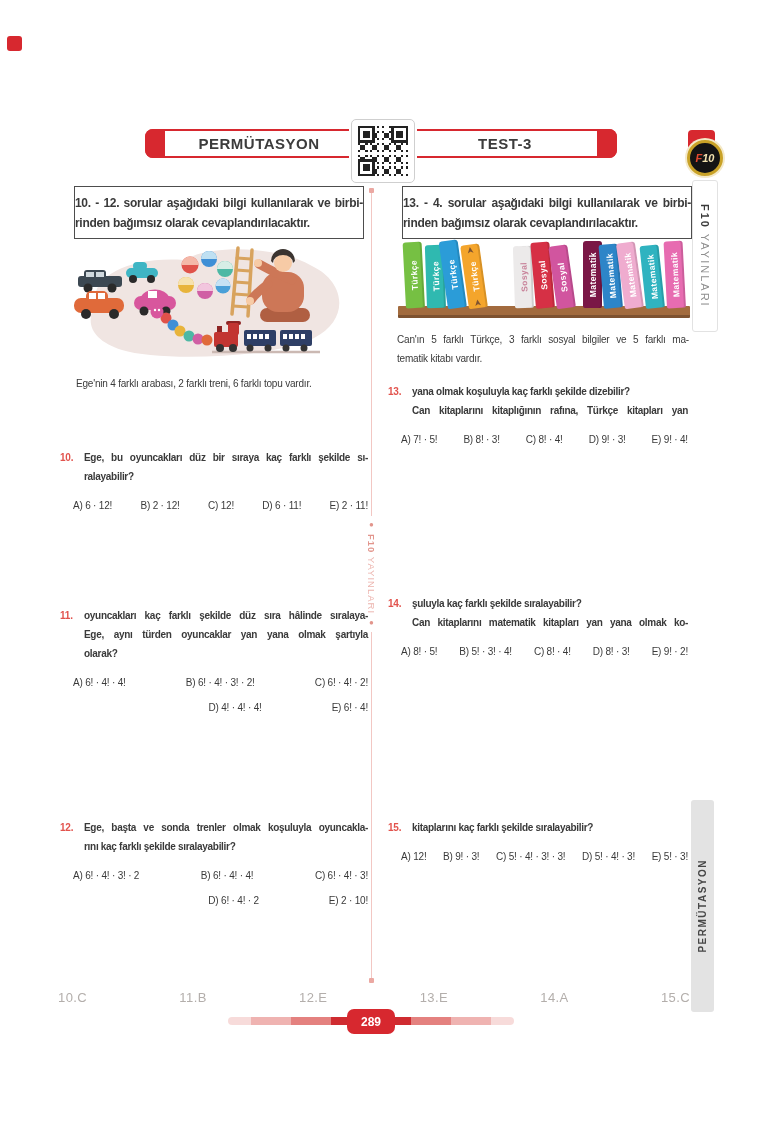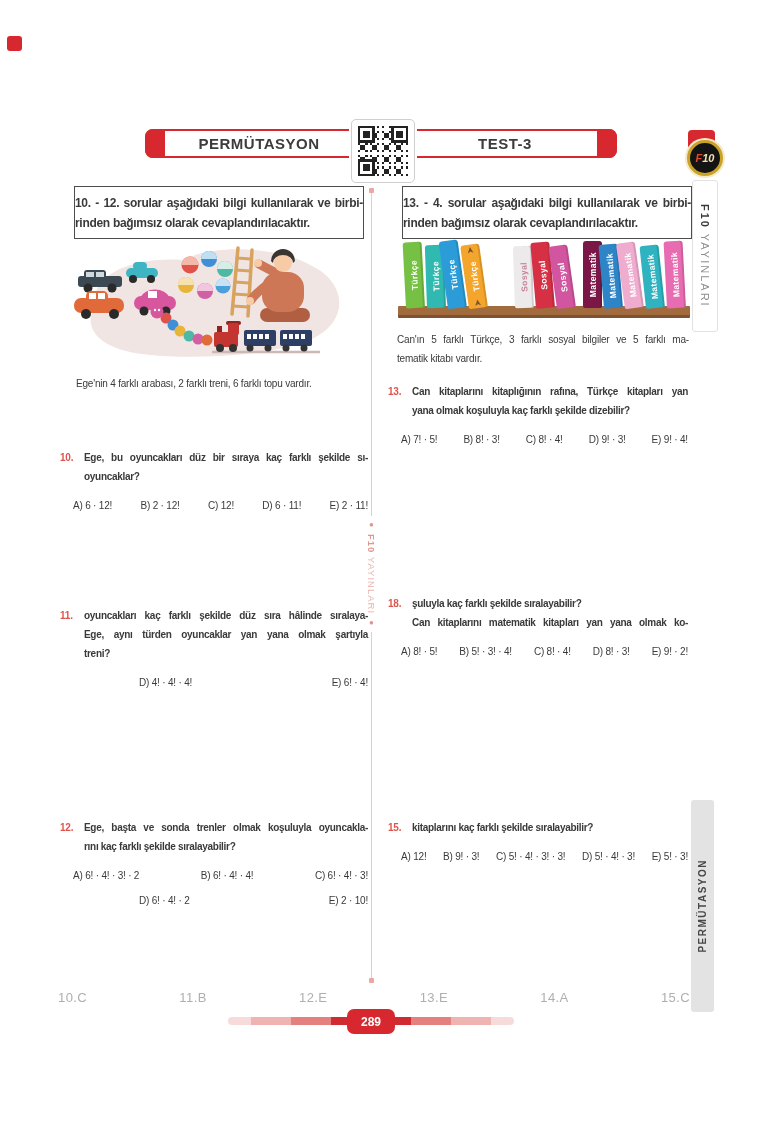--- a/index.html
+++ b/index.html
@@ -66,21 +66,21 @@
   .caption-right{position:absolute;left:397px;top:330px;width:292px;font-size:10px;line-height:19px;letter-spacing:-.2px;}
   .caption-right .ln{white-space:nowrap;}
 
   
   .question{position:absolute;font-size:10px;line-height:19px;}
   .qno{position:absolute;left:0;top:0;color:#e2534d;font-weight:bold;letter-spacing:-.2px;}
   .qbody{margin-left:24px;font-weight:bold;letter-spacing:-.3px;}
   .opts{display:flex;justify-content:space-between;margin-left:13px;margin-top:10px;font-weight:normal;
         font-size:10px;letter-spacing:-.2px;gap:11px;}
   .opts span{white-space:nowrap;}
-  .opts.few{justify-content:space-between;gap:48px;padding-left:66px;}
+  .opts.few{justify-content:flex-end;gap:70px;padding-left:66px;}
   .opts + .opts{margin-top:6px;}
 
   
   .answers{position:absolute;left:58px;top:990px;width:632px;display:flex;justify-content:space-between;
            font-size:13px;color:#b3aeab;letter-spacing:.4px;}
   .fbar{position:absolute;left:228px;top:1017px;width:286px;height:8px;border-radius:4px;
         background:linear-gradient(90deg,#f7dbda 0%,#f7dbda 8%,#efb3b1 8%,#efb3b1 22%,#e4817f 22%,#e4817f 36%,
                    #cf2b30 36%,#cf2b30 64%,#e4817f 64%,#e4817f 78%,#efb3b1 78%,#efb3b1 92%,#f7dbda 92%);}
   .page-badge{position:absolute;left:347px;top:1009px;width:48px;height:25px;background:#d7282f;border-radius:7px;
               color:#fff;font-weight:bold;font-size:12px;display:flex;align-items:center;justify-content:center;}
@@ -474,36 +474,41 @@
       <span>14.A</span>
       <span>15.C</span>
     </div>
   <div class="fbar"></div>
   <div class="page-badge">289</div>
 
 <div class="question" style="left: 60px; top: 428px; width: 308px; margin-top: 20px;">
       <span class="qno">10.</span>
       <div class="qbody">
         <span class="ln j">Ege, bu oyuncakları düz bir sıraya kaç farklı şekilde sı-</span>
-        <span class="ln">oyuncaklar?</span>
+        <span class="ln">ralayabilir?</span>
       </div>
       <div class="opts">
         <span>A) 6 · 12!</span>
         <span>B) 2 · 12!</span>
         <span>C) 12!</span>
         <span>D) 6 · 11!</span>
         <span>E) 2 · 11!</span>
       </div>
     </div>
     <div class="question" style="left: 60px; top: 606px; width: 308px;">
       <span class="qno">11.</span>
       <div class="qbody">
         <span class="ln j">oyuncakları kaç farklı şekilde düz sıra hâlinde sıralaya-</span>
         <span class="ln j">Ege, aynı türden oyuncaklar yan yana olmak şartıyla</span>
-        <span class="ln">treni?</span>
+        <span class="ln">olarak?</span>
+      </div>
+      <div class="opts">
+        <span>A) 6! · 4! · 4!</span>
+        <span>B) 6! · 4! · 3! · 2!</span>
+        <span>C) 6! · 4! · 2!</span>
       </div>
       <div class="opts few">
         <span>D) 4! · 4! · 4!</span>
         <span>E) 6! · 4!</span>
       </div>
     </div>
     <div class="question" style="left: 60px; top: 818px; width: 308px;">
       <span class="qno">12.</span>
       <div class="qbody">
         <span class="ln j">Ege, başta ve sonda trenler olmak koşuluyla oyuncakla-</span>
@@ -515,33 +520,33 @@
         <span>C) 6! · 4! · 3!</span>
       </div>
       <div class="opts few">
         <span>D) 6! · 4! · 2</span>
         <span>E) 2 · 10!</span>
       </div>
     </div>
     <div class="question" style="left: 388px; top: 382px; width: 300px;">
       <span class="qno">13.</span>
       <div class="qbody">
+        <span class="ln">yana olmak koşuluyla kaç farklı şekilde dizebilir?</span>
         <span class="ln j">Can kitaplarını kitaplığının rafına, Türkçe kitapları yan</span>
-        <span class="ln">yana olmak koşuluyla kaç farklı şekilde dizebilir?</span>
       </div>
       <div class="opts">
         <span>A) 7! · 5!</span>
         <span>B) 8! · 3!</span>
         <span>C) 8! · 4!</span>
         <span>D) 9! · 3!</span>
         <span>E) 9! · 4!</span>
       </div>
     </div>
     <div class="question" style="left: 388px; top: 594px; width: 300px;">
-      <span class="qno">18.</span>
+      <span class="qno">14.</span>
       <div class="qbody">
         <span class="ln">şuluyla kaç farklı şekilde sıralayabilir?</span>
         <span class="ln j">Can kitaplarını matematik kitapları yan yana olmak ko-</span>
       </div>
       <div class="opts">
         <span>A) 8! · 5!</span>
         <span>B) 5! · 3! · 4!</span>
         <span>C) 8! · 4!</span>
         <span>D) 8! · 3!</span>
         <span>E) 9! · 2!</span>

